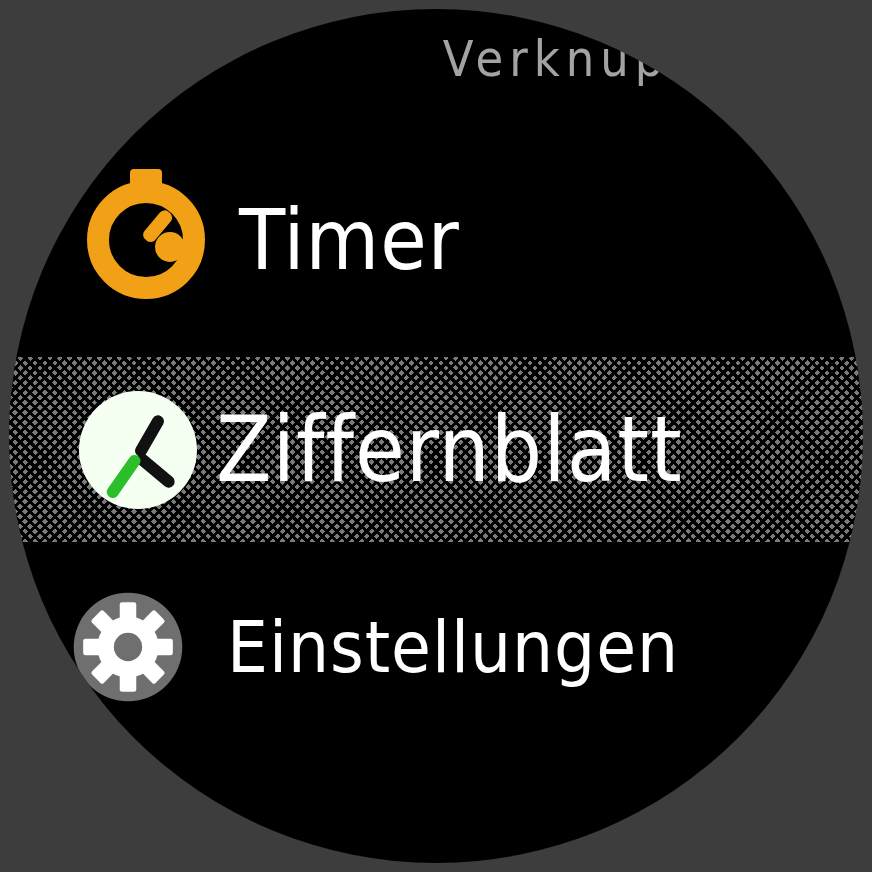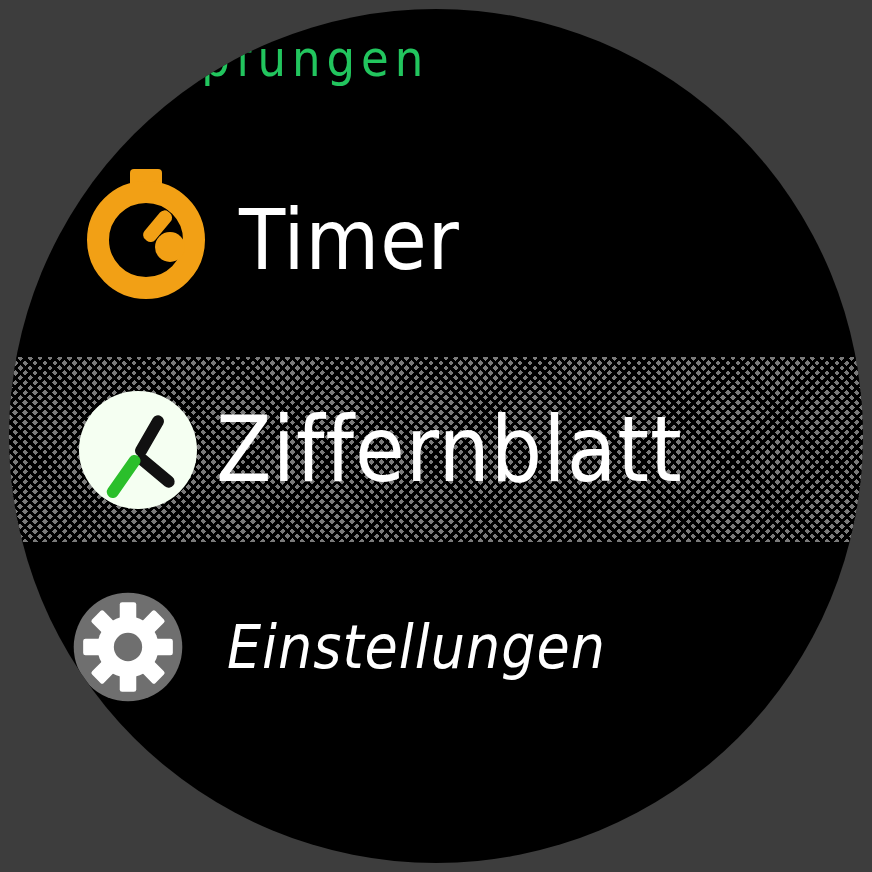--- a/index.html
+++ b/index.html
@@ -21,22 +21,22 @@
     height:854px;
     border-radius:50%;
     background:#000;
     overflow:hidden;
   }
   .title{
     position:absolute;
     top:22px;
     left:0;
     width:100%;
-    text-align:left;
-    color:#22c55e;
+    text-align:right;
+    color:#a3a3a3;
     font-size:50px;
     line-height:56px;
     letter-spacing:6px;
     font-weight:400;
   }
   .row{
     position:absolute;
     left:0;
     width:100%;
     height:165px;
@@ -59,21 +59,21 @@
   .row-timer   { top:148px; padding-left:78px; }
   .row-face    { top:348px; padding-left:70px; height:185px;
                  background-image:
                    repeating-linear-gradient(45deg,#000 0 3px,transparent 3px 7px),
                    repeating-linear-gradient(-45deg,#000 0 3px,transparent 3px 7px);
                  background-color:#7a7a7a;
                }
   .row-settings{ top:555px; padding-left:60px; }
 
   .row-face .label{ font-size:90px; margin-left:19px; }
-  .row-settings .label{ font-size:60px; margin-left:40px;font-style:italic; }
+  .row-settings .label{ font-size:72px; margin-left:40px; }
 
   
   .icon{
     position:relative;
     display:block;
   }
   .ic-timer{ width:118px; height:118px; }
   .ic-face { width:118px; height:118px; }
   .ic-gear { width:118px; height:118px; }
 

